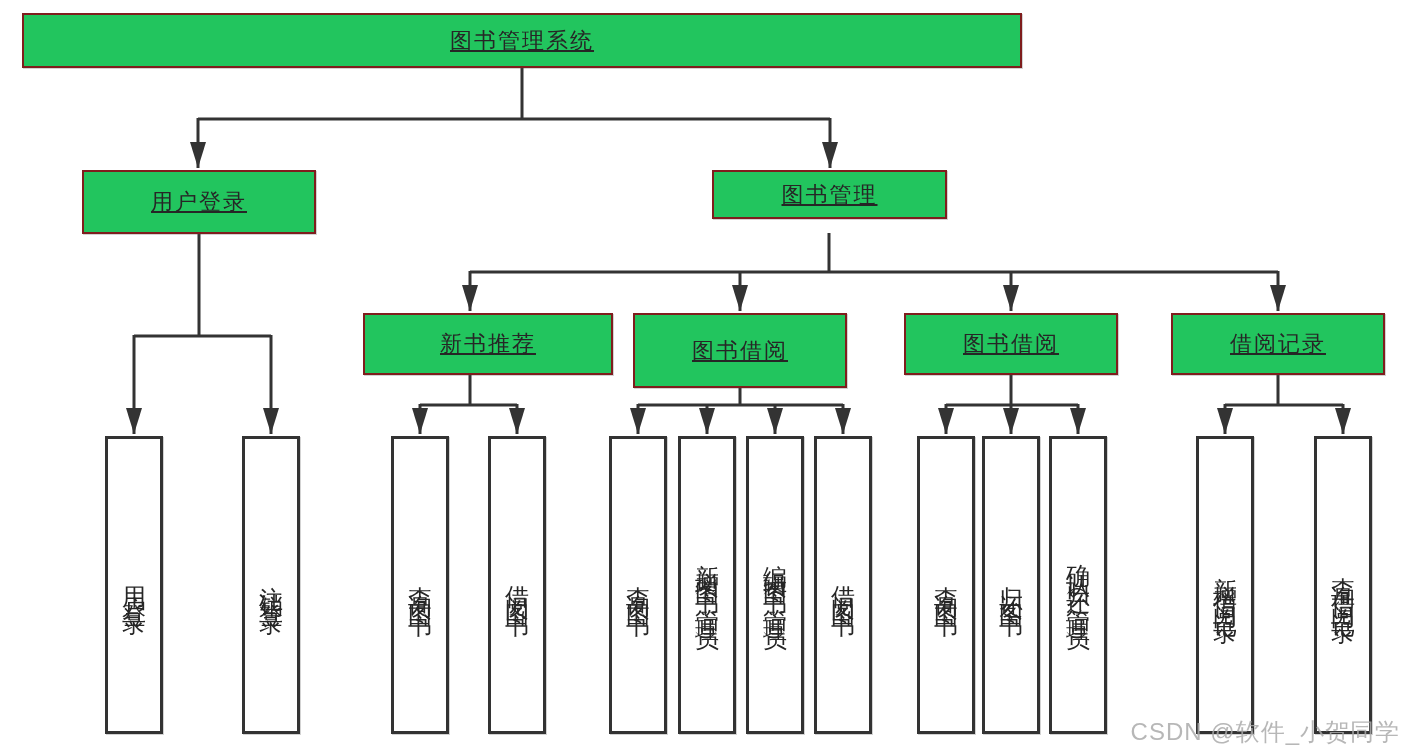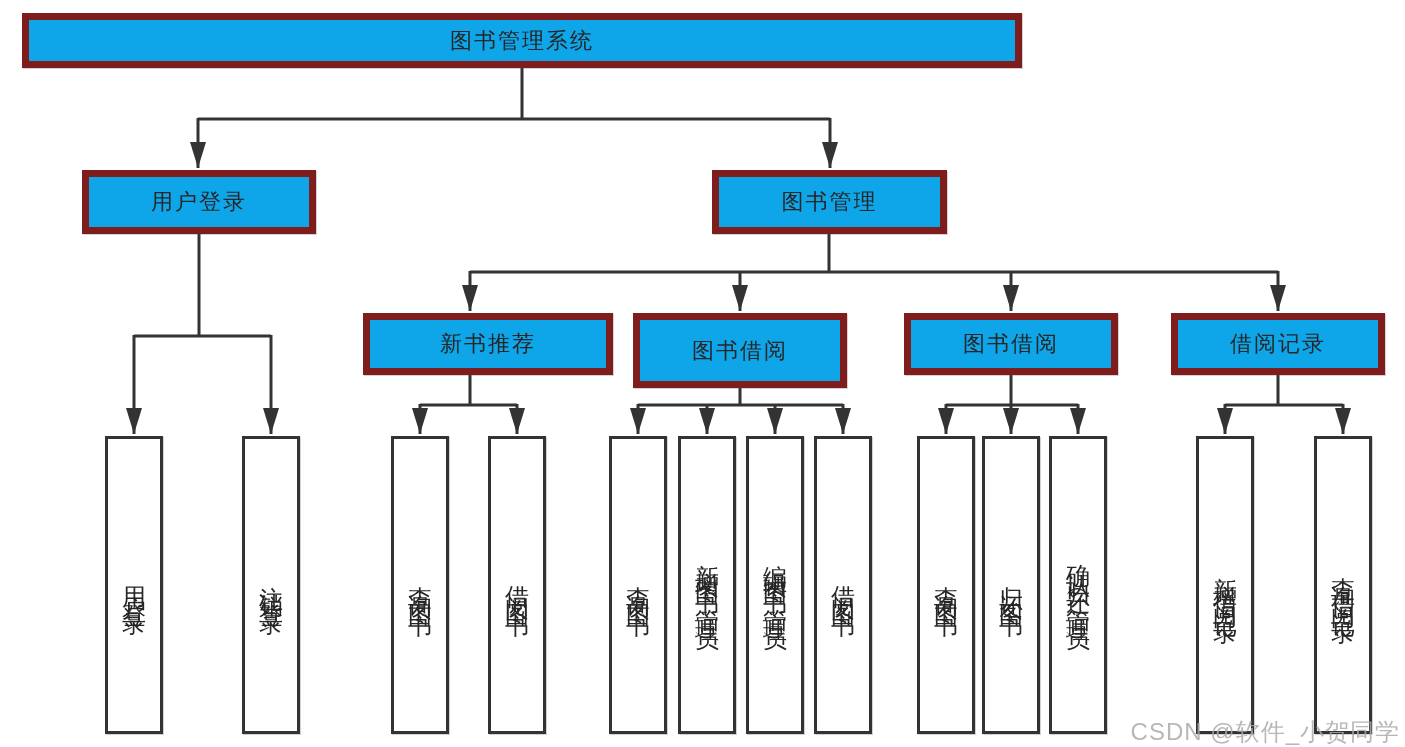--- a/index.html
+++ b/index.html
@@ -8,30 +8,31 @@
     width: 1405px;
     height: 747px;
     background: #ffffff;
     font-family: "Liberation Sans", "DejaVu Sans", sans-serif;
     overflow: hidden;
   }
   .wires { position: absolute; left: 0; top: 0; width: 1405px; height: 747px; }
   .hbox {
     position: absolute;
     box-sizing: border-box;
-    border: 7px solid #7f1d1d;
-    background: #0ea5e9;
+    border: 2px solid #7f1d1d;
+    background: #22c55e;
     display: flex;
     align-items: center;
     justify-content: center;
     font-size: 22px;
     letter-spacing: 2px;
     color: #262626;
     box-shadow: 1px 1px 0 rgba(80,80,80,0.25);
     z-index: 2;
+    text-decoration: underline;
   }
   .vbox {
     position: absolute;
     box-sizing: border-box;
     width: 58px;
     height: 298px;
     border: 3px solid #333333;
     background: #ffffff;
     writing-mode: vertical-rl;
     text-orientation: mixed;
@@ -109,21 +110,21 @@
     <g>
       <path d="M1278 375 V405 M1225 405 H1343"></path>
       <line x1="1225" y1="404" x2="1225" y2="434" marker-end="url(#arrow)"></line>
       <line x1="1343" y1="404" x2="1343" y2="434" marker-end="url(#arrow)"></line>
     </g>
   </svg>
 
   <div class="hbox" style="left:22px; top:13px; width:1000px; height:55px;">图书管理系统</div>
 
   <div class="hbox" style="left:82px; top:170px; width:234px; height:64px;">用户登录</div>
-  <div class="hbox" style="left:712px; top:170px; width:235px; height:64px;">图书管理</div>
+  <div class="hbox" style="left:712px; top:170px; width:235px; height:49px;">图书管理</div>
 
   <div class="hbox" style="left:363px; top:313px; width:250px; height:62px;">新书推荐</div>
   <div class="hbox" style="left:633px; top:313px; width:214px; height:75px;">图书借阅</div>
   <div class="hbox" style="left:904px; top:313px; width:214px; height:62px;">图书借阅</div>
   <div class="hbox" style="left:1171px; top:313px; width:214px; height:62px;">借阅记录</div>
 
   <div class="vbox" style="left:105px; top:436px;">用户登录</div>
   <div class="vbox" style="left:242px; top:436px;">注销登录</div>
 
   <div class="vbox" style="left:391px; top:436px;">查询图书</div>

